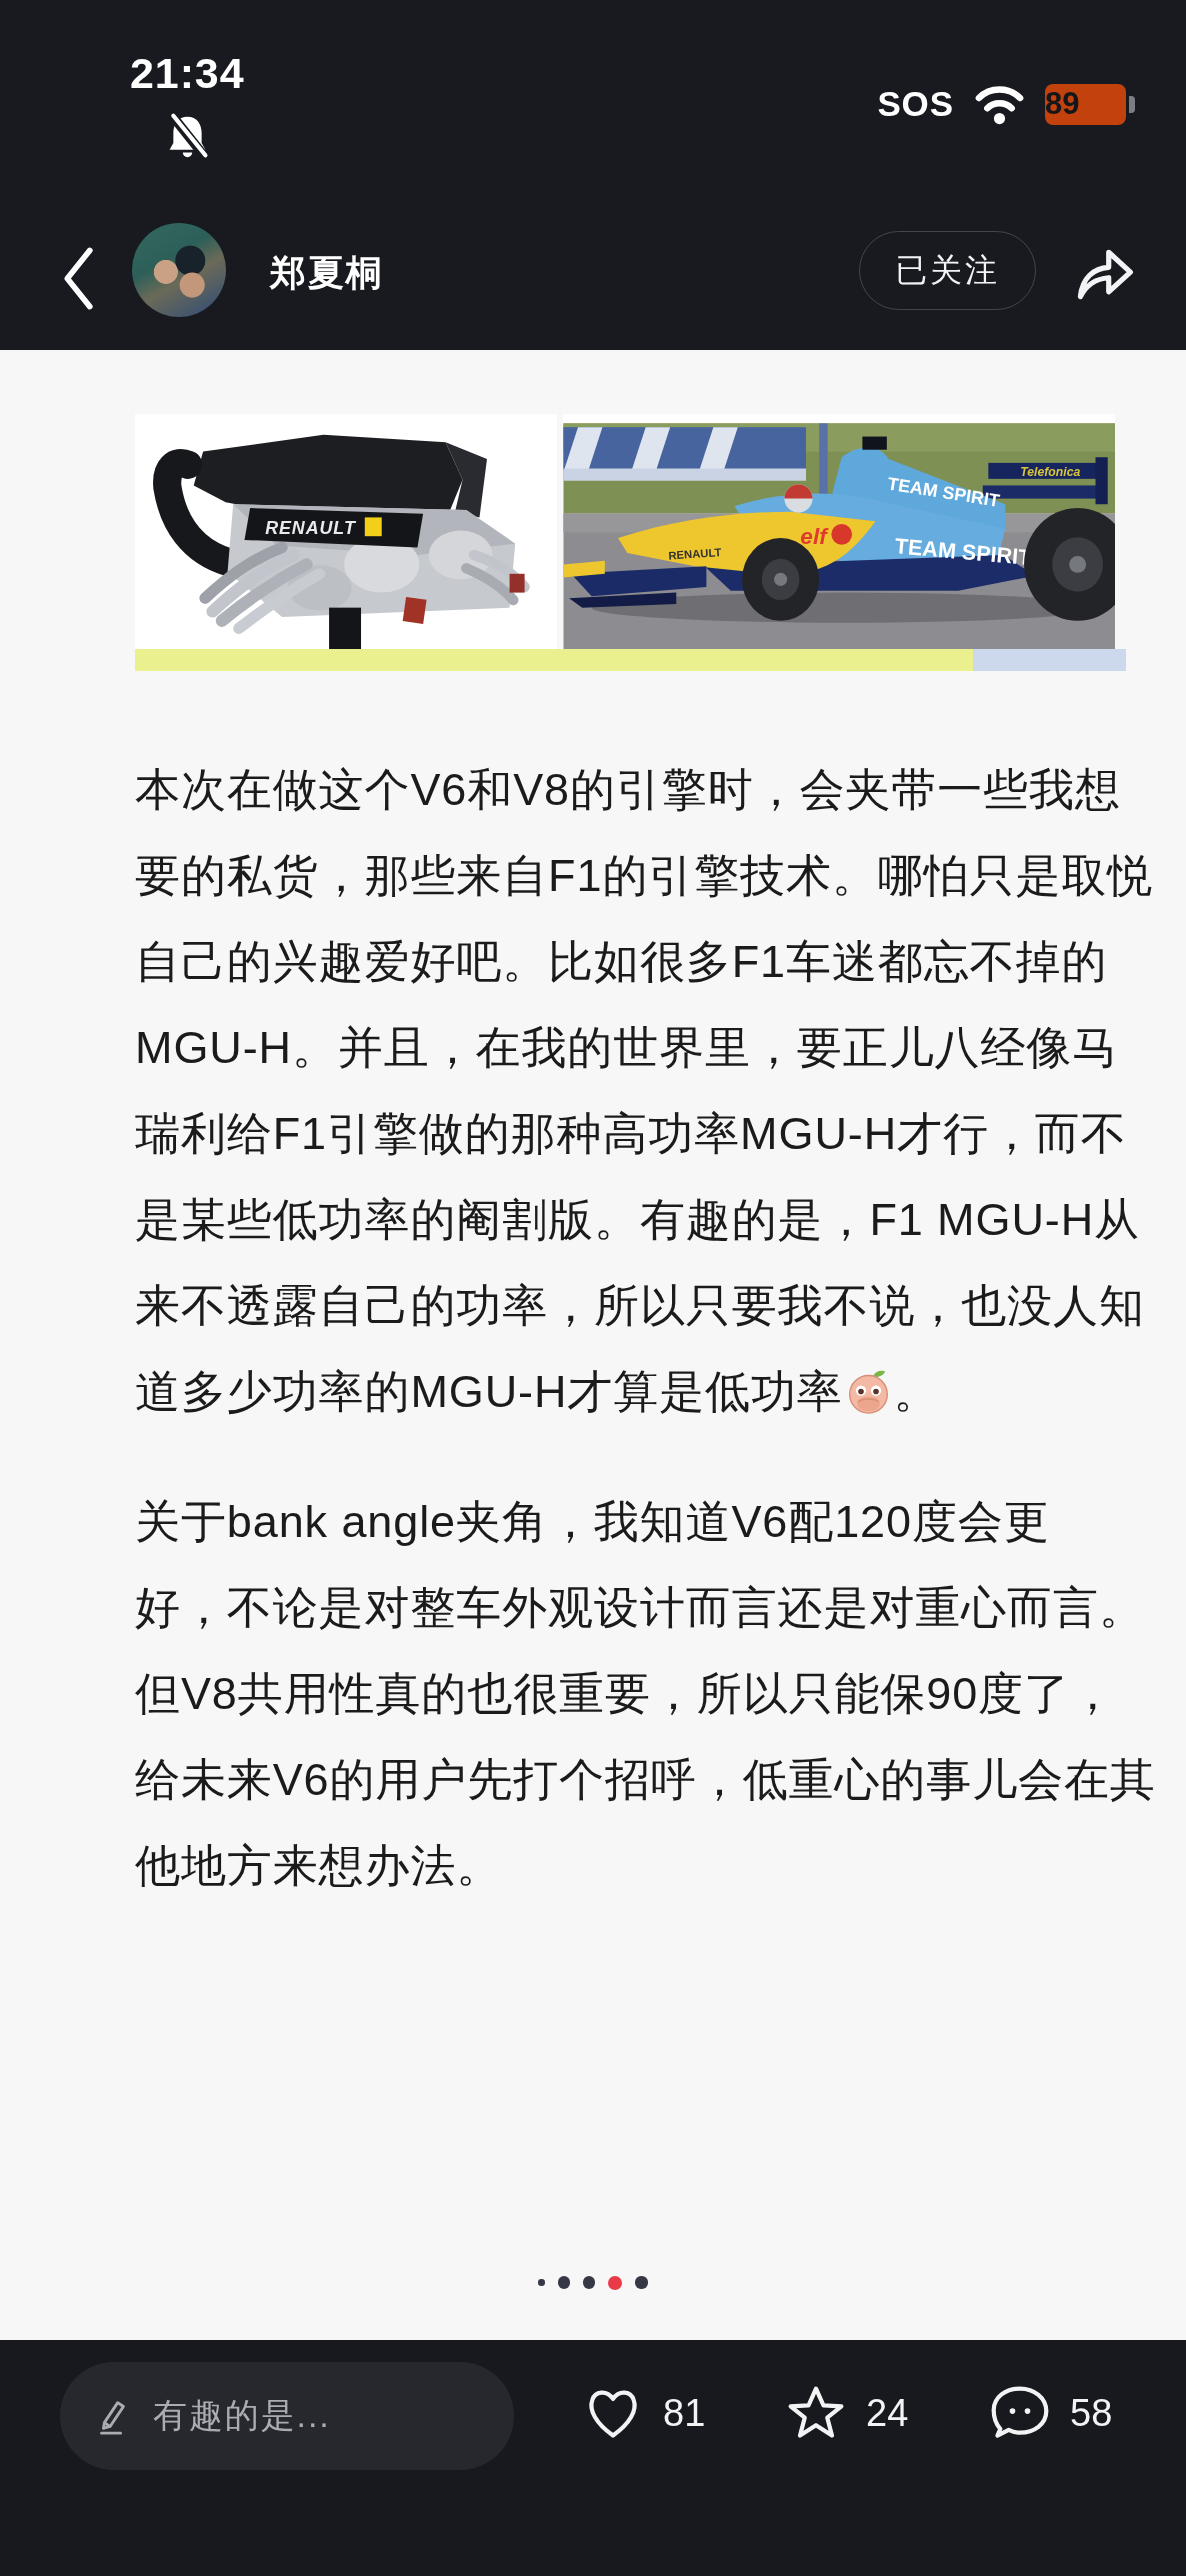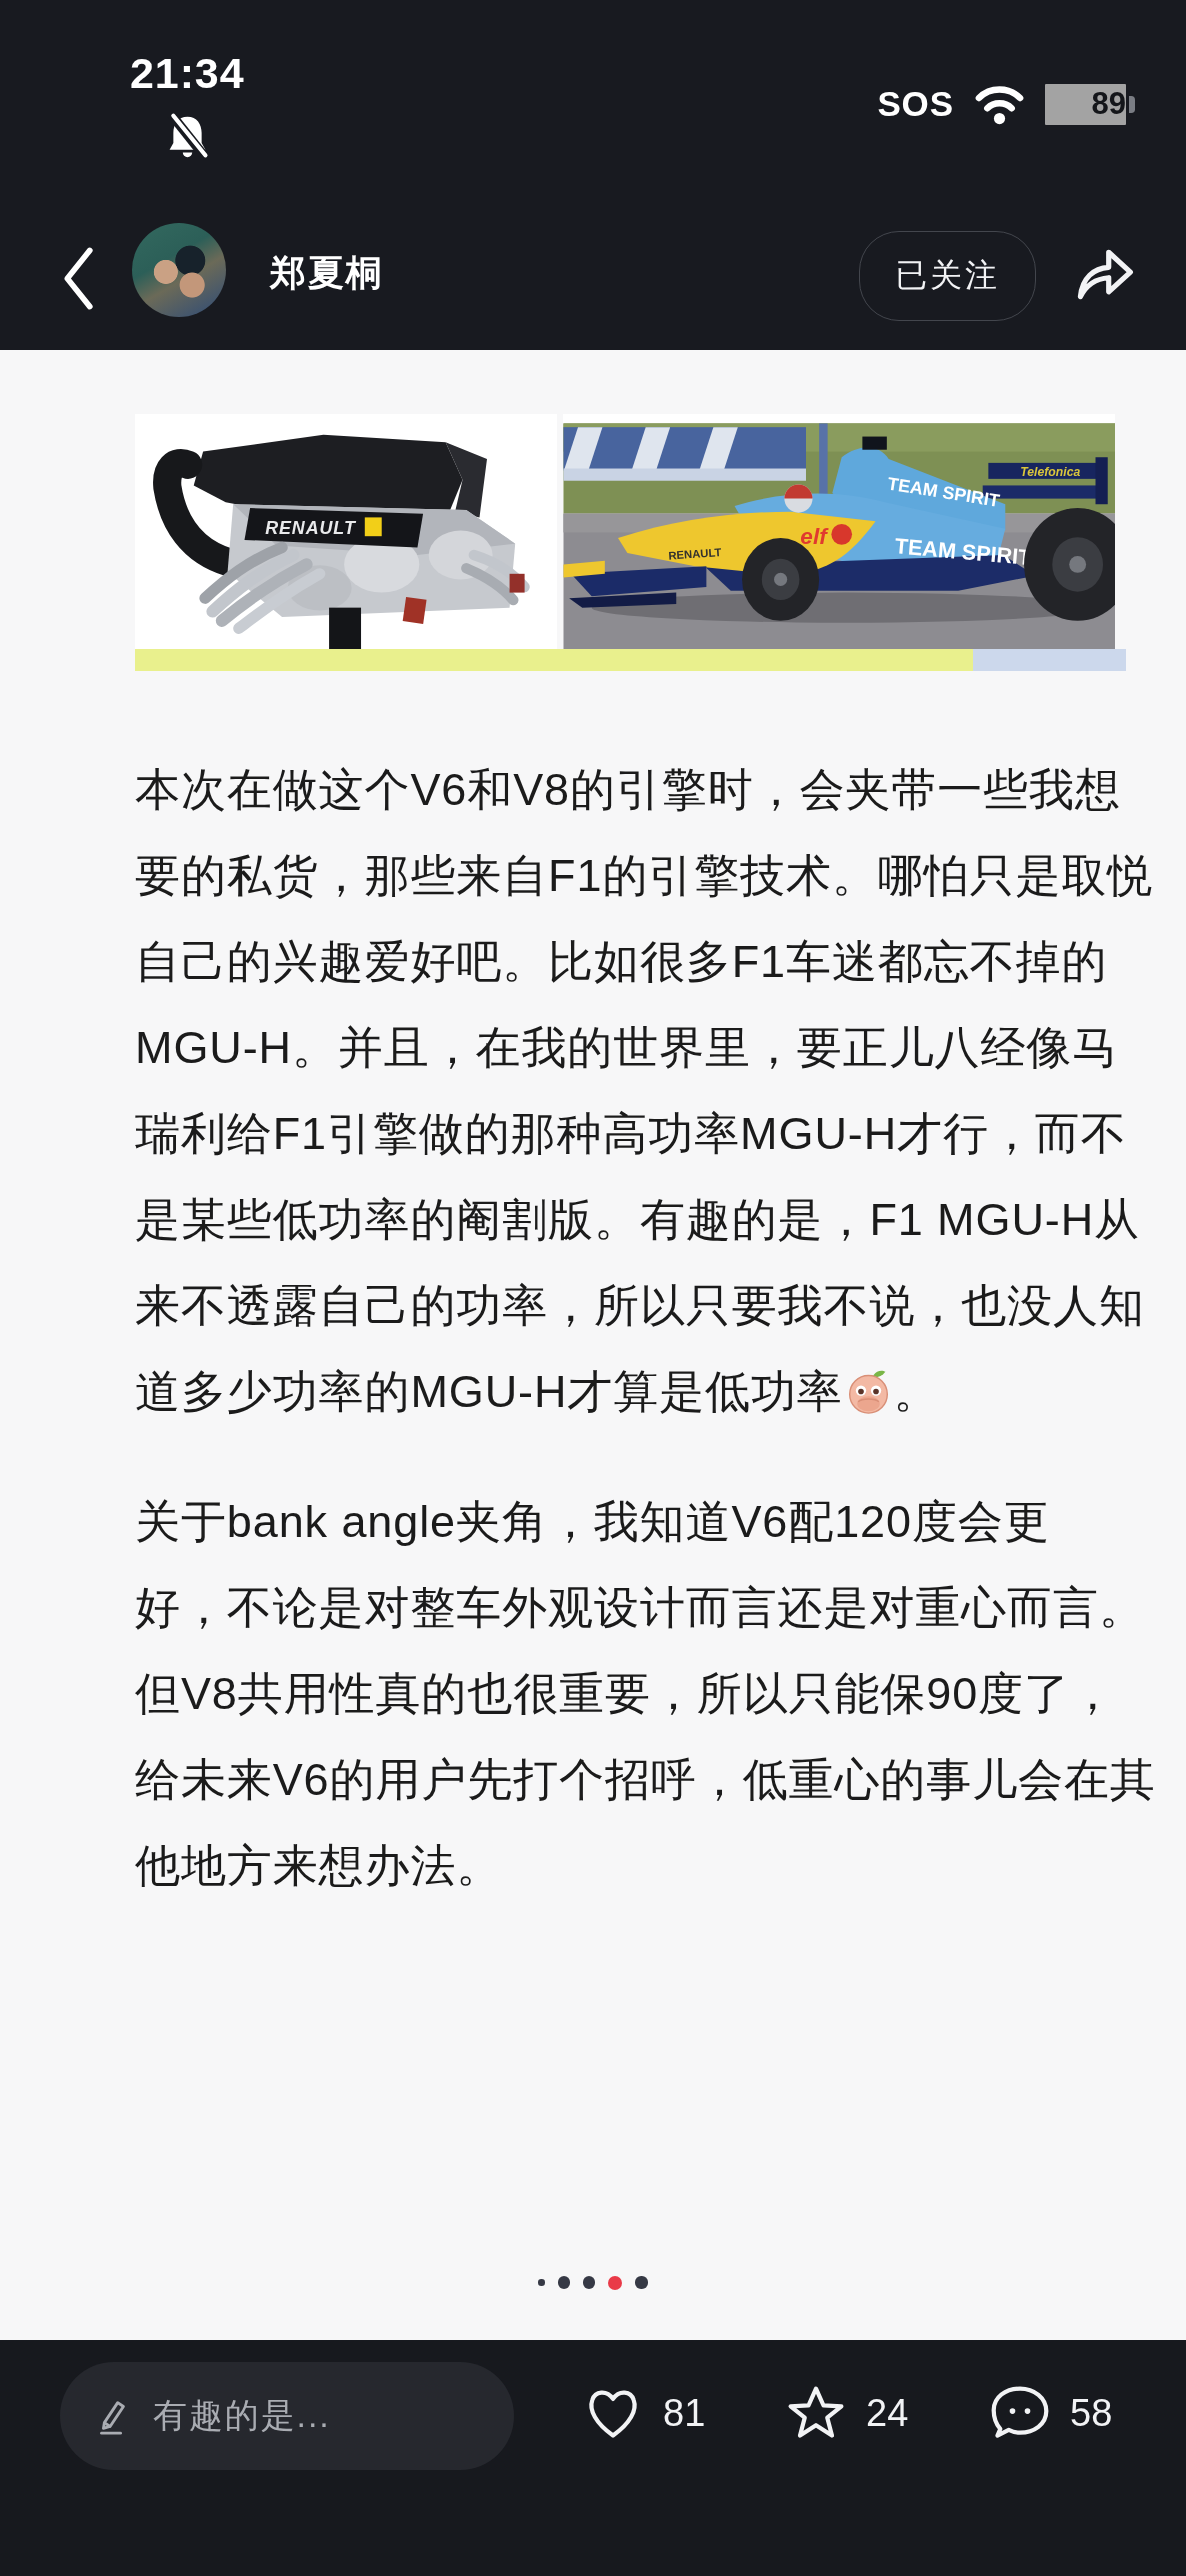--- a/index.html
+++ b/index.html
@@ -6,36 +6,36 @@
   html,body { width:1186px; height:2576px; background:#0d0e11; font-family:"Liberation Sans","DejaVu Sans",sans-serif; }
   .screen { position:relative; width:1186px; height:2576px; overflow:hidden; background:#181a20; }
 
   
   .status-bar { position:absolute; top:0; left:0; right:0; height:200px; background:#181a20; }
   .sb-row { position:absolute; top:68px; left:130px; right:60px; height:72px; display:flex; justify-content:space-between; align-items:center; }
   .sb-left { display:flex; align-items:center; gap:13px;flex-direction:column; }
   .sb-time { color:#fff; font-size:43px; font-weight:700; letter-spacing:0.9px; }
   .sb-right { display:flex; align-items:center; gap:19px; }
   .sb-sos { color:#fff; font-size:35px; font-weight:800; letter-spacing:0.9px;text-align:center; }
-  .battery { position:relative; width:81px; height:41px; background:#a3a3a3; border-radius:1px; display:flex; align-items:center; justify-content:flex-end; }
+  .battery { position:relative; width:81px; height:41px; background:#c2410c; border-radius:8px; display:flex; align-items:center; justify-content:flex-start; }
   .battery span { color:#14161a; font-size:31px; font-weight:700; }
   .battery::after { content:""; position:absolute; right:-9.4px; top:12.2px; width:6.6px; height:17px; background:#7a7d84; border-radius:0 3.8px 3.8px 0; }
 
   
   .nav-bar { position:absolute; top:200px; left:0; right:0; height:151px; background:#181a20; }
   .back-btn { position:absolute; left:56px; top:41px; width:47px; height:75px; }
   .avatar { position:absolute; left:132px; top:22.6px; width:94px; height:94px; border-radius:50%;
             background:
               radial-gradient(circle at 36% 52%, #caa184 0 15%, rgba(0,0,0,0) 16%),
               radial-gradient(circle at 64% 66%, #c3977a 0 14%, rgba(0,0,0,0) 15%),
               radial-gradient(circle at 62% 40%, #17222b 0 18%, rgba(0,0,0,0) 19%),
               linear-gradient(150deg,#33695f 0%,#2c5f58 38%,#6b6a58 58%,#2c4a78 100%);
             }
   .username { position:absolute; left:270px; top:49px; color:#ffffff; font-size:36px; font-weight:600; letter-spacing:1.9px; }
-  .follow-btn { position:absolute; left:859px; top:31px; width:177px; height:90px; border:1.9px solid #43464d; border-radius:40px;
+  .follow-btn { position:absolute; left:859px; top:31px; width:177px; height:79px; border:1.9px solid #43464d; border-radius:40px;
                 display:flex; align-items:center; justify-content:center; color:#f2f3f5; font-size:32px; letter-spacing:2.8px; background:transparent; }
   .share-btn { position:absolute; left:1071px; top:40px; width:66px; height:66px; }
 
   
   .card { position:absolute; top:350px; left:0; width:1186px; height:1990px; background:#f7f7f8; }
   .media-row { position:absolute; top:64px; left:135px; width:991px; height:235px; display:flex; gap:5.6px; }
   .photo { height:235px; overflow:hidden; background:#fff; }
   .photo.engine { width:422px; }
   .photo.f1 { width:552px; }
   .photo svg { display:block; }

